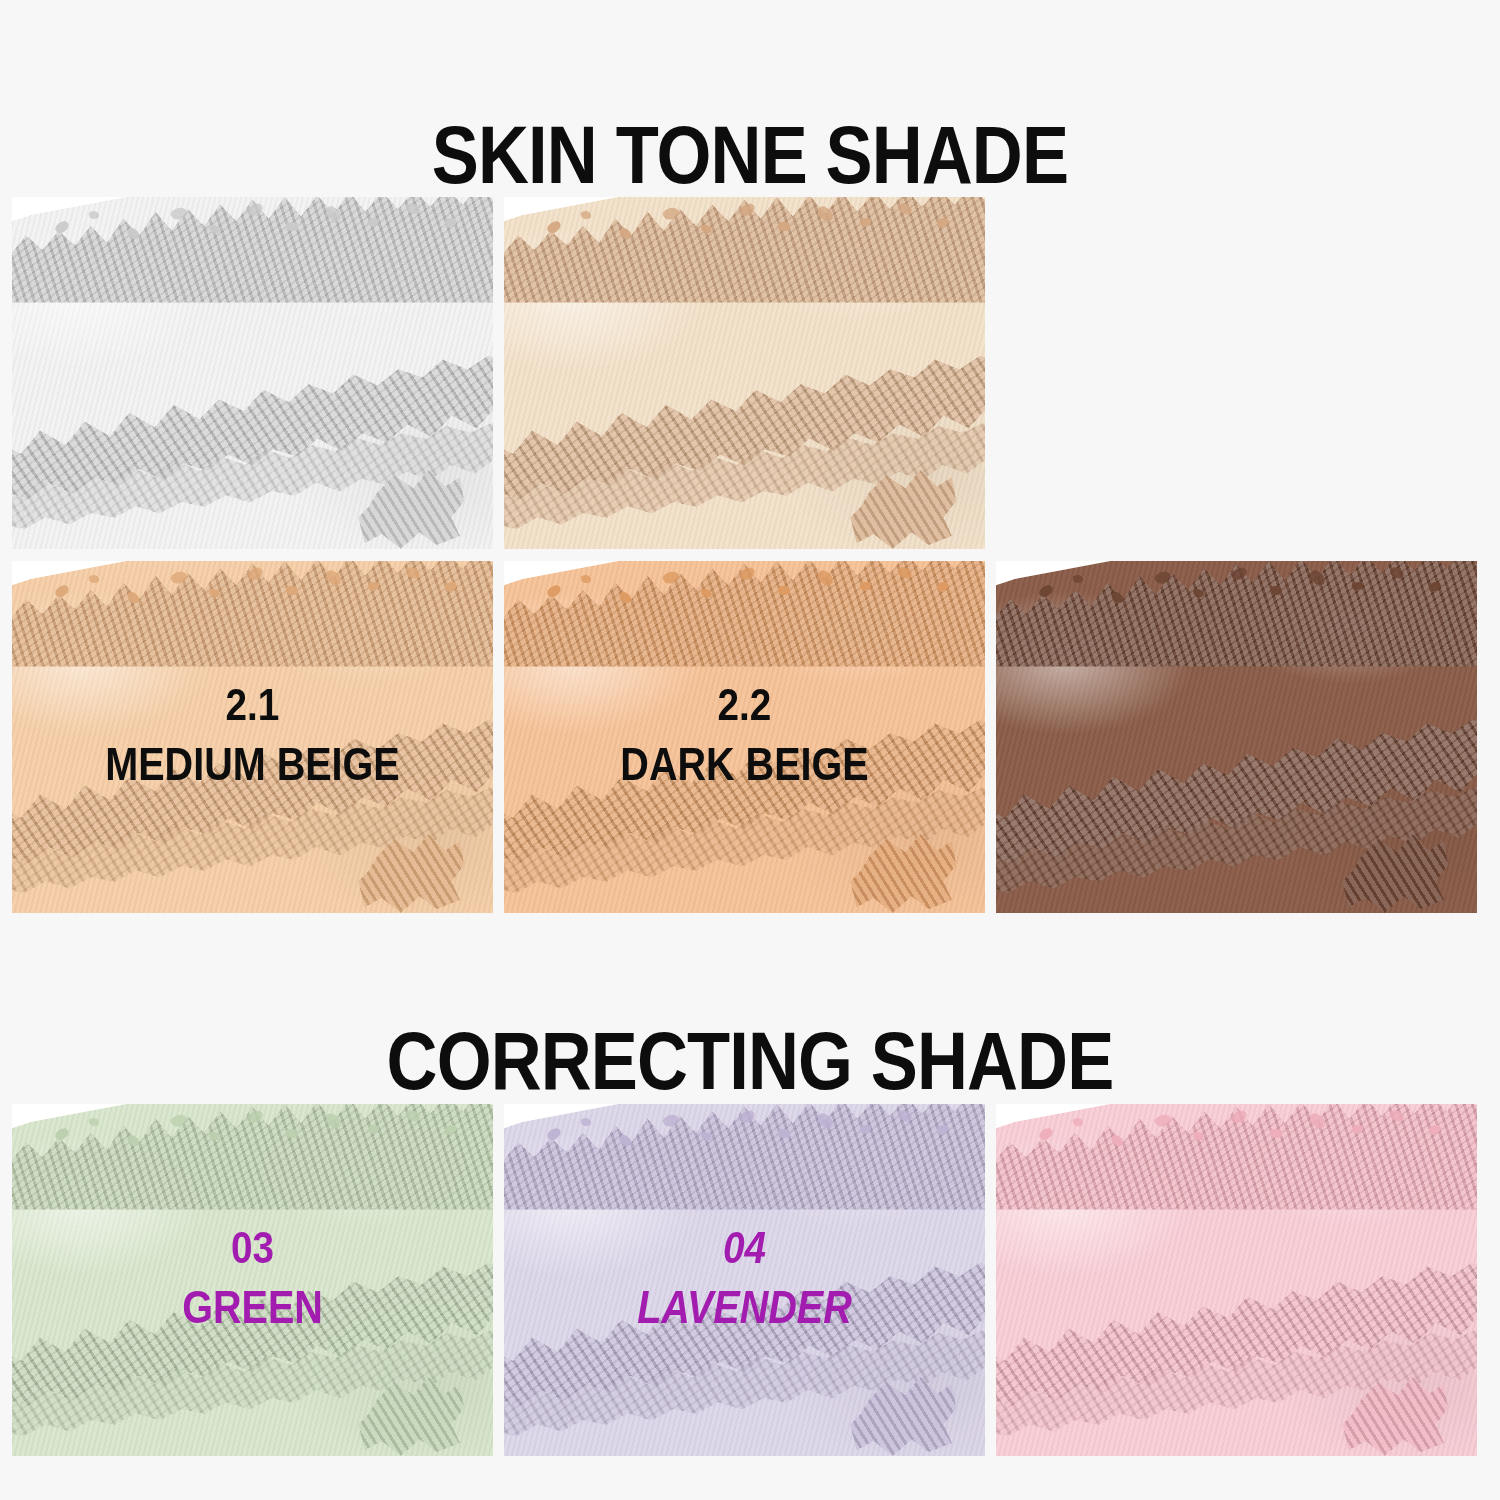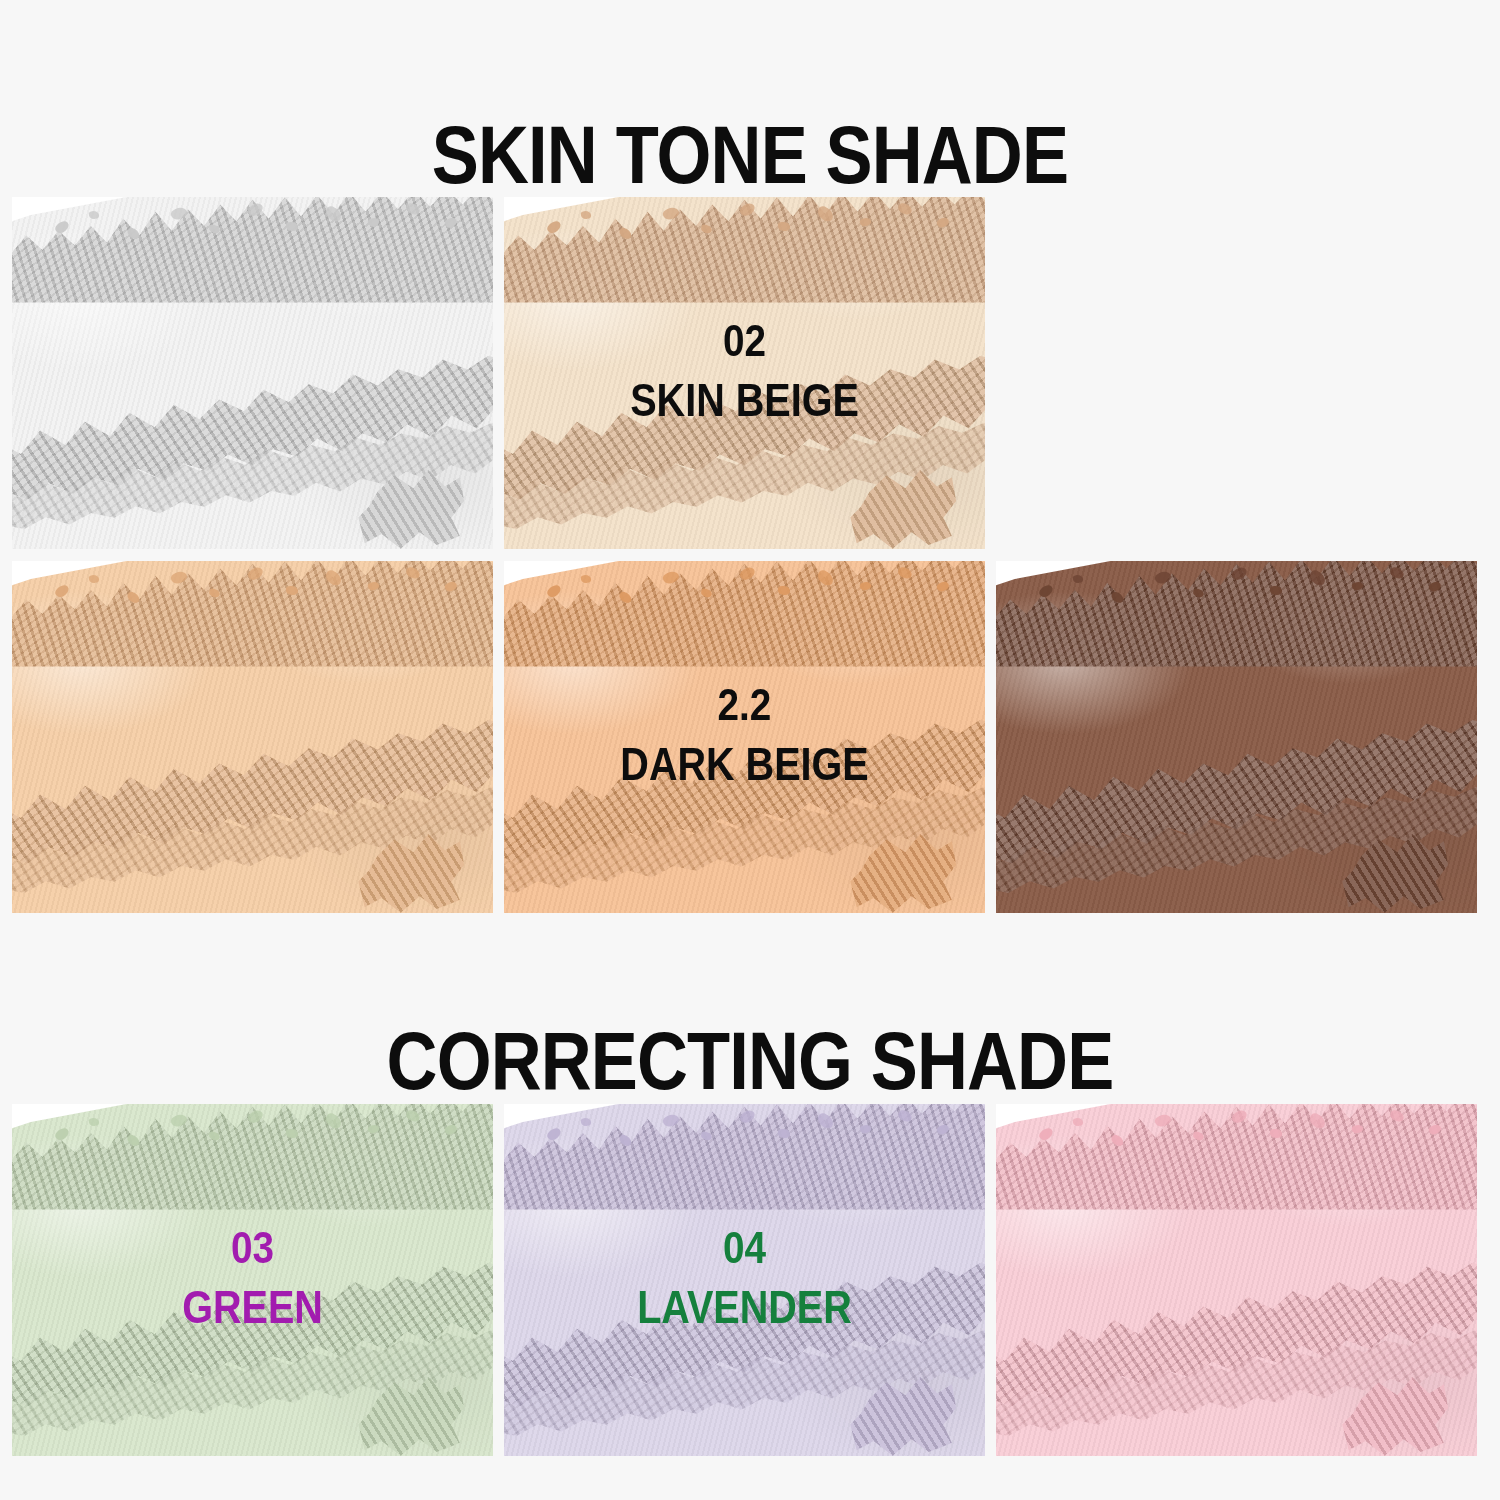--- a/index.html
+++ b/index.html
@@ -209,24 +209,20 @@
             <span class="speck" style="left: 16%; top: 4%; width: 10px; height: 8px; background: rgb(212, 168, 130); opacity: 0.8; transform: rotate(-8deg);"></span>
             <span class="speck" style="left: 24%; top: 9%; width: 13px; height: 9px; background: rgb(212, 168, 130); opacity: 0.95; transform: rotate(29deg);"></span>
             <span class="speck" style="left: 33%; top: 3%; width: 16px; height: 11px; background: rgb(212, 168, 130); opacity: 0.8; transform: rotate(-24deg);"></span>
             <span class="speck" style="left: 41%; top: 8%; width: 11px; height: 8px; background: rgb(212, 168, 130); opacity: 0.95; transform: rotate(13deg);"></span>
             <span class="speck" style="left: 49%; top: 2%; width: 15px; height: 11px; background: rgb(212, 168, 130); opacity: 0.8; transform: rotate(-40deg);"></span>
             <span class="speck" style="left: 57%; top: 7%; width: 12px; height: 9px; background: rgb(212, 168, 130); opacity: 0.95; transform: rotate(-3deg);"></span>
             <span class="speck" style="left: 65%; top: 3%; width: 17px; height: 12px; background: rgb(212, 168, 130); opacity: 0.8; transform: rotate(34deg);"></span>
             <span class="speck" style="left: 74%; top: 6%; width: 11px; height: 8px; background: rgb(212, 168, 130); opacity: 0.95; transform: rotate(-19deg);"></span>
             <span class="speck" style="left: 82%; top: 2%; width: 14px; height: 10px; background: rgb(212, 168, 130); opacity: 0.8; transform: rotate(18deg);"></span>
             <span class="speck" style="left: 90%; top: 6%; width: 12px; height: 9px; background: rgb(212, 168, 130); opacity: 0.95; transform: rotate(-35deg);"></span>
-            <div class="label" style="color: rgb(13, 13, 13);">
-            <span class="code">02</span>
-            <span class="name">SKIN BEIGE</span>
-          </div>
         </div>
       </div>
       <div class="cell empty"></div>
     </div>
 
     <div class="row">
       <div class="cell">
         <div class="swatch" id="sw-2" style="--base: #f6cfa8; --crumb: #dda878;">
           <div class="body"></div>
           <div class="crumb-top"></div>
@@ -237,20 +233,24 @@
             <span class="speck" style="left: 16%; top: 4%; width: 10px; height: 8px; background: rgb(221, 168, 120); opacity: 0.8; transform: rotate(-8deg);"></span>
             <span class="speck" style="left: 24%; top: 9%; width: 13px; height: 9px; background: rgb(221, 168, 120); opacity: 0.95; transform: rotate(29deg);"></span>
             <span class="speck" style="left: 33%; top: 3%; width: 16px; height: 11px; background: rgb(221, 168, 120); opacity: 0.8; transform: rotate(-24deg);"></span>
             <span class="speck" style="left: 41%; top: 8%; width: 11px; height: 8px; background: rgb(221, 168, 120); opacity: 0.95; transform: rotate(13deg);"></span>
             <span class="speck" style="left: 49%; top: 2%; width: 15px; height: 11px; background: rgb(221, 168, 120); opacity: 0.8; transform: rotate(-40deg);"></span>
             <span class="speck" style="left: 57%; top: 7%; width: 12px; height: 9px; background: rgb(221, 168, 120); opacity: 0.95; transform: rotate(-3deg);"></span>
             <span class="speck" style="left: 65%; top: 3%; width: 17px; height: 12px; background: rgb(221, 168, 120); opacity: 0.8; transform: rotate(34deg);"></span>
             <span class="speck" style="left: 74%; top: 6%; width: 11px; height: 8px; background: rgb(221, 168, 120); opacity: 0.95; transform: rotate(-19deg);"></span>
             <span class="speck" style="left: 82%; top: 2%; width: 14px; height: 10px; background: rgb(221, 168, 120); opacity: 0.8; transform: rotate(18deg);"></span>
             <span class="speck" style="left: 90%; top: 6%; width: 12px; height: 9px; background: rgb(221, 168, 120); opacity: 0.95; transform: rotate(-35deg);"></span>
+            <div class="label" style="color: rgb(13, 13, 13);">
+            <span class="code">2.1</span>
+            <span class="name">MEDIUM BEIGE</span>
+          </div>
         </div>
       </div>
       <div class="cell">
         <div class="swatch" id="sw-3" style="--base: #f7c398; --crumb: #dd9a62;">
           <div class="body"></div>
           <div class="crumb-top"></div>
           <div class="streak streak-1"></div>
           <div class="streak streak-2"></div>
           <div class="cluster"></div>
           <span class="speck" style="left: 9%; top: 7%; width: 14px; height: 10px; background: rgb(221, 154, 98); opacity: 0.95; transform: rotate(-45deg);"></span>
@@ -332,21 +332,21 @@
             <span class="speck" style="left: 16%; top: 4%; width: 10px; height: 8px; background: rgb(189, 178, 210); opacity: 0.8; transform: rotate(-8deg);"></span>
             <span class="speck" style="left: 24%; top: 9%; width: 13px; height: 9px; background: rgb(189, 178, 210); opacity: 0.95; transform: rotate(29deg);"></span>
             <span class="speck" style="left: 33%; top: 3%; width: 16px; height: 11px; background: rgb(189, 178, 210); opacity: 0.8; transform: rotate(-24deg);"></span>
             <span class="speck" style="left: 41%; top: 8%; width: 11px; height: 8px; background: rgb(189, 178, 210); opacity: 0.95; transform: rotate(13deg);"></span>
             <span class="speck" style="left: 49%; top: 2%; width: 15px; height: 11px; background: rgb(189, 178, 210); opacity: 0.8; transform: rotate(-40deg);"></span>
             <span class="speck" style="left: 57%; top: 7%; width: 12px; height: 9px; background: rgb(189, 178, 210); opacity: 0.95; transform: rotate(-3deg);"></span>
             <span class="speck" style="left: 65%; top: 3%; width: 17px; height: 12px; background: rgb(189, 178, 210); opacity: 0.8; transform: rotate(34deg);"></span>
             <span class="speck" style="left: 74%; top: 6%; width: 11px; height: 8px; background: rgb(189, 178, 210); opacity: 0.95; transform: rotate(-19deg);"></span>
             <span class="speck" style="left: 82%; top: 2%; width: 14px; height: 10px; background: rgb(189, 178, 210); opacity: 0.8; transform: rotate(18deg);"></span>
             <span class="speck" style="left: 90%; top: 6%; width: 12px; height: 9px; background: rgb(189, 178, 210); opacity: 0.95; transform: rotate(-35deg);"></span>
-            <div class="label" style="color: #15803d;">
+            <div class="label" style="color: #a21caf; font-style: italic;">
             <span class="code">04</span>
             <span class="name">LAVENDER</span>
           </div>
         </div>
       </div>
       <div class="cell">
         <div class="swatch" id="sw-7" style="--base: #f9ced7; --crumb: #eeadb9;">
           <div class="body"></div>
           <div class="crumb-top"></div>
           <div class="streak streak-1"></div>

